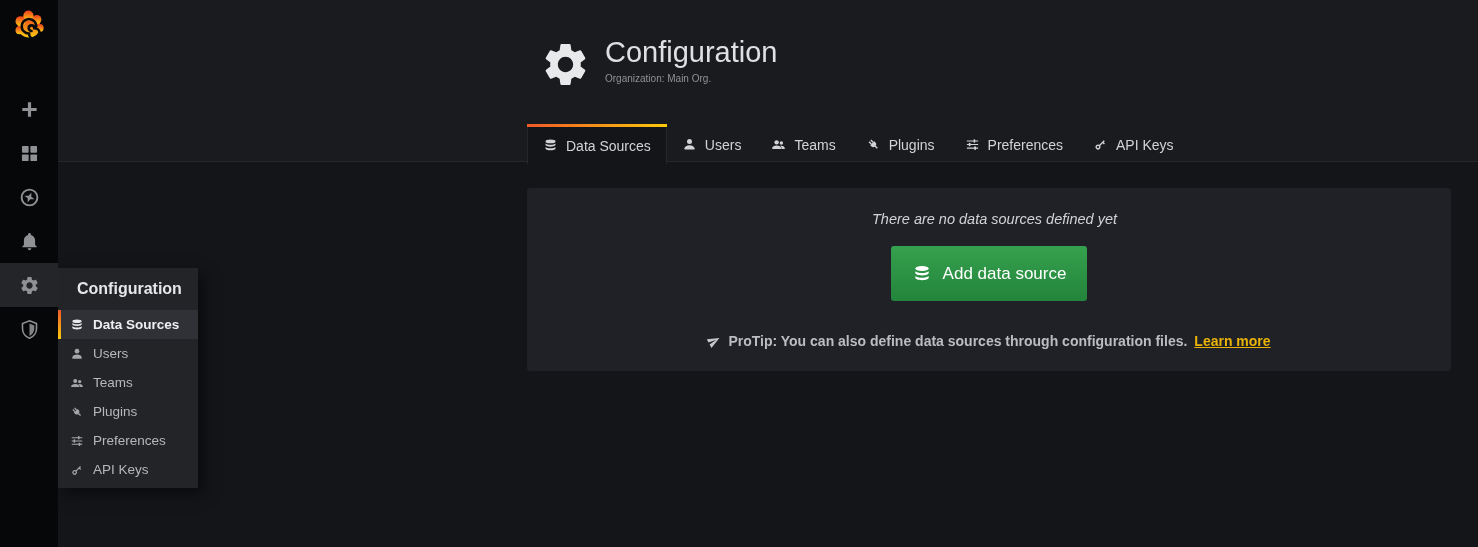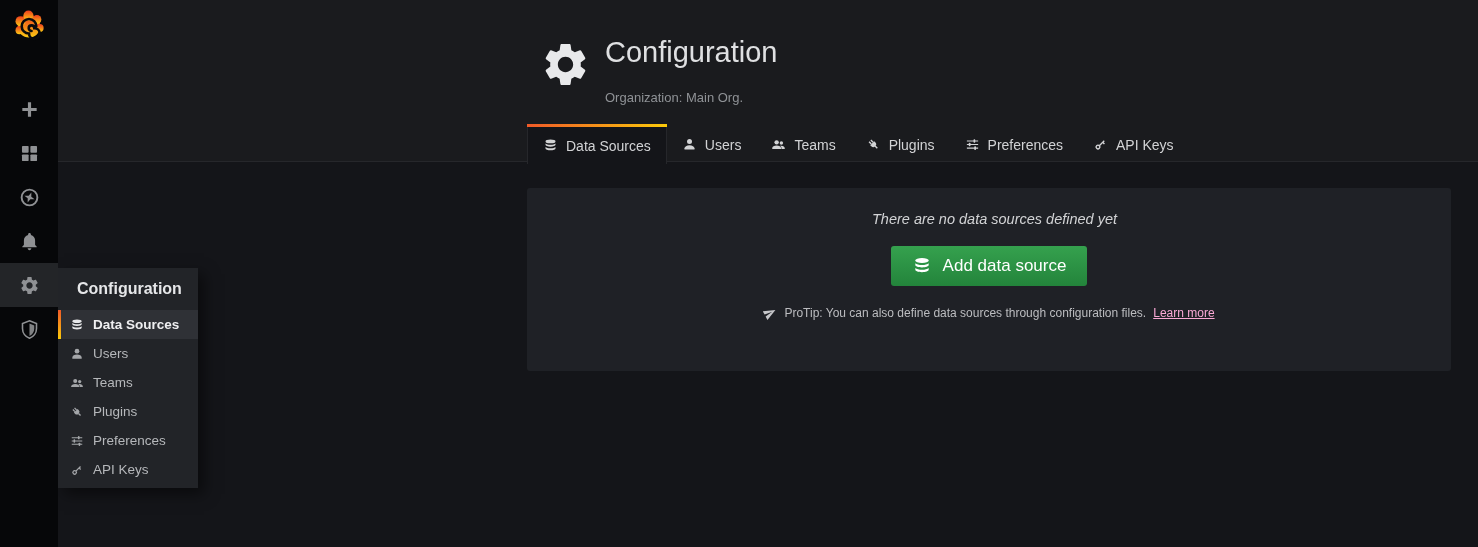--- a/index.html
+++ b/index.html
@@ -44,21 +44,21 @@
   .flyout-item.active { background:#2f3136; color:#efeff1; font-weight:bold; }
   .flyout-item.active svg { color:#e8e9eb; }
   .flyout-item.active::before {
     content:""; position:absolute; left:0; top:0; bottom:0; width:3px;
     background:linear-gradient(180deg, var(--accent-orange), var(--accent-yellow));
   }
   
   .page-title { position:absolute; left:540px; top:36px; display:flex; gap:14px; z-index:5; }
   .page-title .gear-big { width:51px; height:51px; color:#e8e9eb; margin-top:3px; }
   .pt-title { font-size:29px; font-weight:500; color:#dfe0e2; line-height:33px; }
-  .pt-sub { font-size:13px; color:#8f9296; margin-top:21px; }
+  .pt-sub { font-size:10px; color:#8f9296; margin-top:4px; }
   
   .tabbar { position:absolute; left:527px; top:126px; height:37px; display:flex; align-items:stretch; z-index:6; }
   .tab {
     display:flex; align-items:center; gap:8px; padding:0 15px;
     color:#d2d3d5; font-size:14px; cursor:pointer; position:relative; white-space:nowrap;
   }
   .tab svg { width:15px; height:15px; flex:none; }
   .tab.active {
     background:#141519; border:1px solid #26272b; border-bottom:none; height:38px;
   }
@@ -67,29 +67,29 @@
     background:linear-gradient(90deg, var(--accent-orange), var(--accent-yellow));
   }
   
   .panel {
     position:absolute; left:527px; top:188px; width:924px; height:183px;
     background:#1f2126; border-radius:3px;
     display:flex; flex-direction:column; align-items:center; z-index:4;
   }
   .empty-msg { margin-top:23px; font-style:italic; font-size:14.5px; color:#d2d3d5;margin-left:11px; }
   .add-btn {
-    margin-top:19px; height:40px; padding:0 21px; border:none; border-radius:3px;
+    margin-top:19px; height:55px; padding:0 21px; border:none; border-radius:3px;
     display:flex; align-items:center; gap:11px; cursor:pointer;
     background:linear-gradient(180deg,#35a14e,#23843b); color:#ffffff;
     font-size:17px; font-family:inherit;
   }
   .add-btn svg { width:20px; height:20px; }
-  .protip { margin-top:20px; display:flex; align-items:center; gap:7px; font-size:12px; color:#bcbdc0; }
+  .protip { margin-top:32px; display:flex; align-items:center; gap:7px; font-size:14px; color:#bcbdc0;font-weight:bold; }
   .protip svg { width:14px; height:14px; color:#c6c7ca; }
-  .protip a { color:#f9a8d4; text-decoration:underline; cursor:pointer; }
+  .protip a { color:#eab308; text-decoration:underline; cursor:pointer; }
   .hidden-defs { position:absolute; width:0; height:0; overflow:hidden; }
 </style>
 </head>
 <body>
 
 <svg class="hidden-defs" xmlns="http://www.w3.org/2000/svg" aria-hidden="true">
   <defs>
     <linearGradient id="flameGrad" x1="0" y1="1" x2="0" y2="0">
       <stop offset="0" stop-color="#fcc913"></stop>
         <stop offset="1" stop-color="#ee3c1d"></stop>

